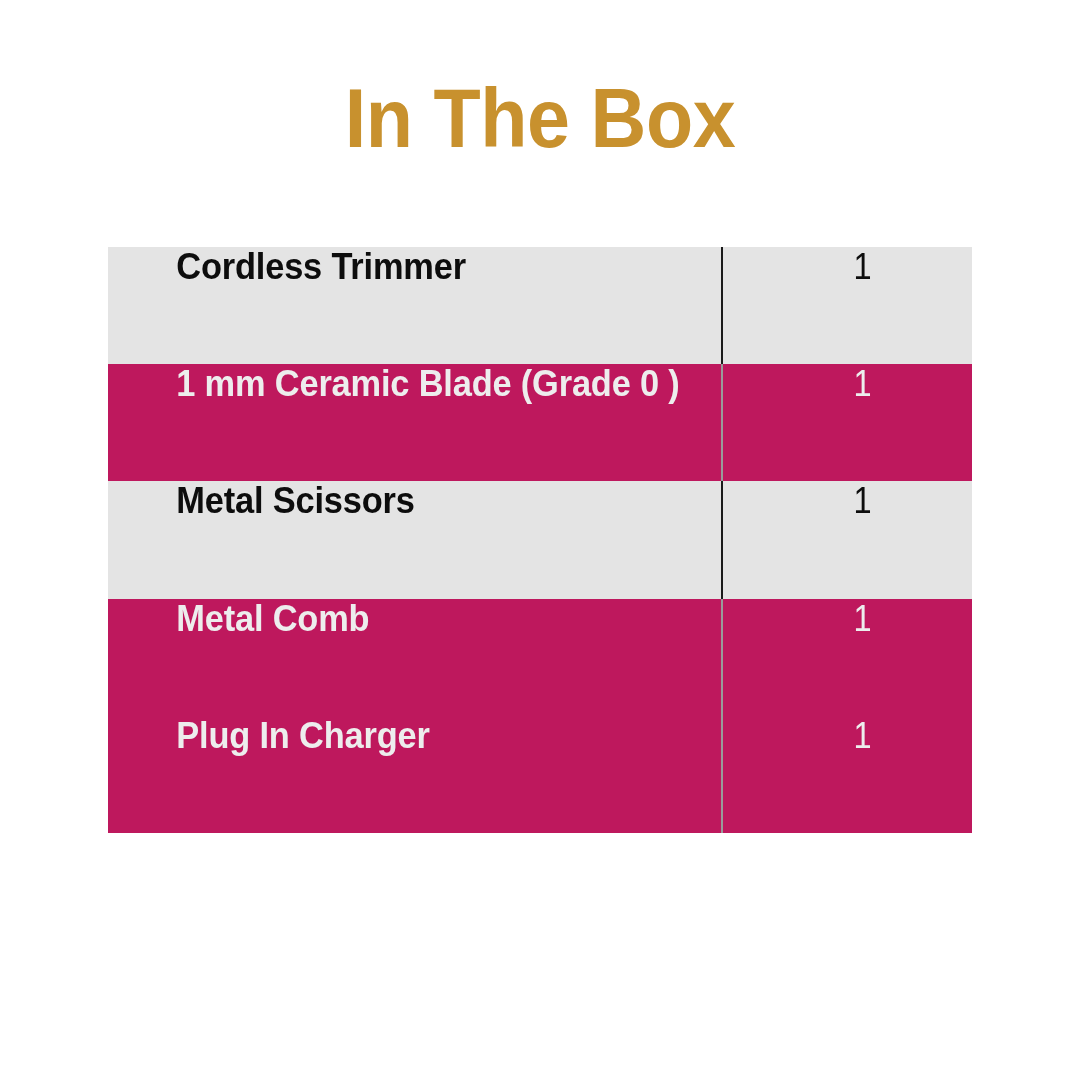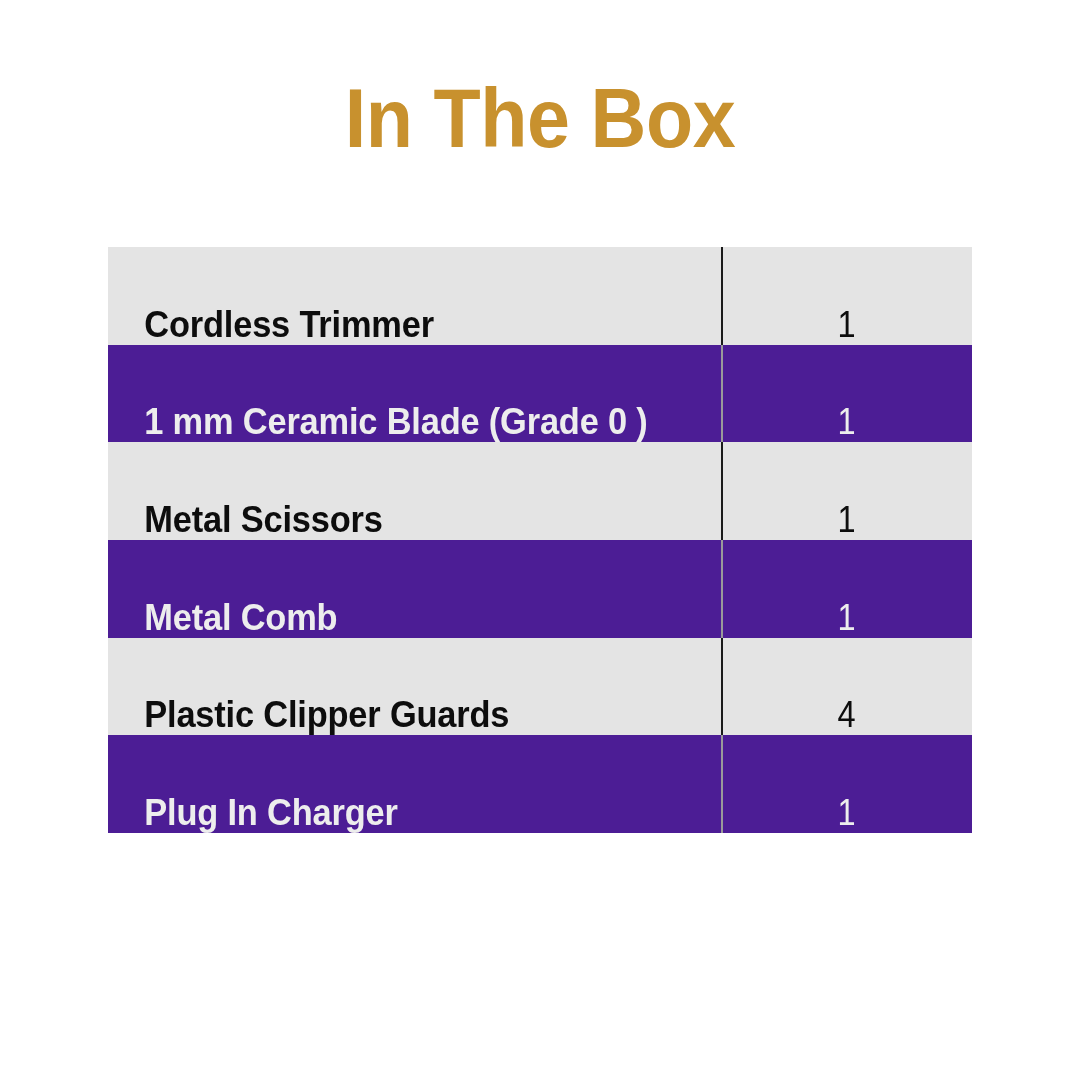--- a/index.html
+++ b/index.html
@@ -48,29 +48,30 @@
     width: 864px;
     height: 586px;
     display: flex;
     flex-direction: column;
   }
 
   .row {
     position: relative;
     flex: 1 1 0;
     display: flex;
-    align-items: flex-end;
+    align-items: flex-start;
     min-height: 0;
+    padding-left: 32px;
   }
 
   .row.light {
     background: #e4e4e4;
   }
   .row.dark {
-    background: #4c1d95;
+    background: #be185d;
   }
 
   
   .row::after {
     content: "";
     position: absolute;
     left: 613px;           
     top: 0;
     bottom: 0;
     width: 2px;
@@ -138,24 +139,20 @@
     <div class="row light">
       <div class="cell-name">Metal Scissors</div>
       <div class="cell-qty">1</div>
     </div>
 
     <div class="row dark">
       <div class="cell-name">Metal Comb</div>
       <div class="cell-qty">1</div>
     </div>
 
-    <div class="row light">
-      <div class="cell-name">Plastic Clipper Guards</div>
-      <div class="cell-qty">4</div>
-    </div>
 
     <div class="row dark">
       <div class="cell-name">Plug In Charger</div>
       <div class="cell-qty">1</div>
     </div>
 
   </div>
 </div>
 
 </body></html>

